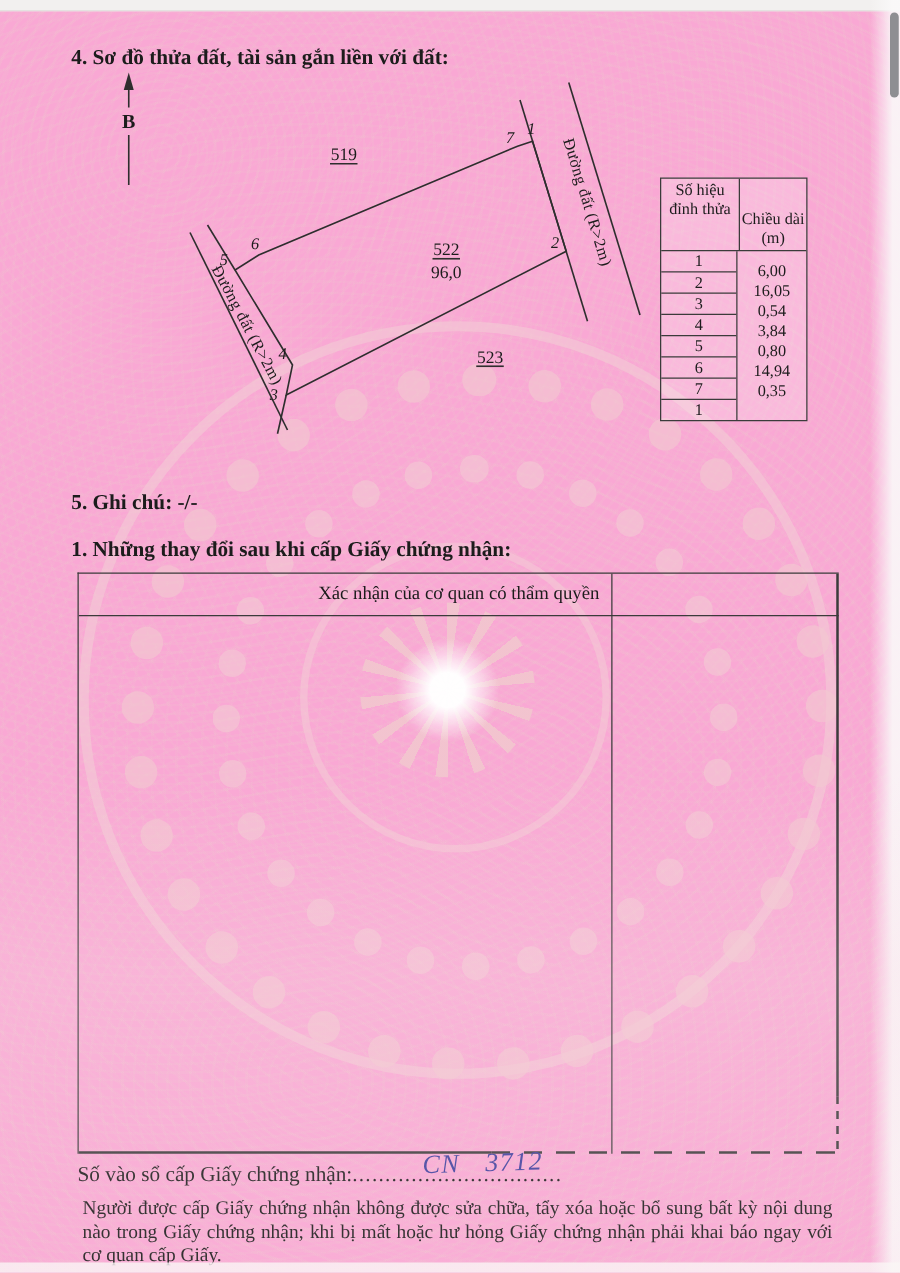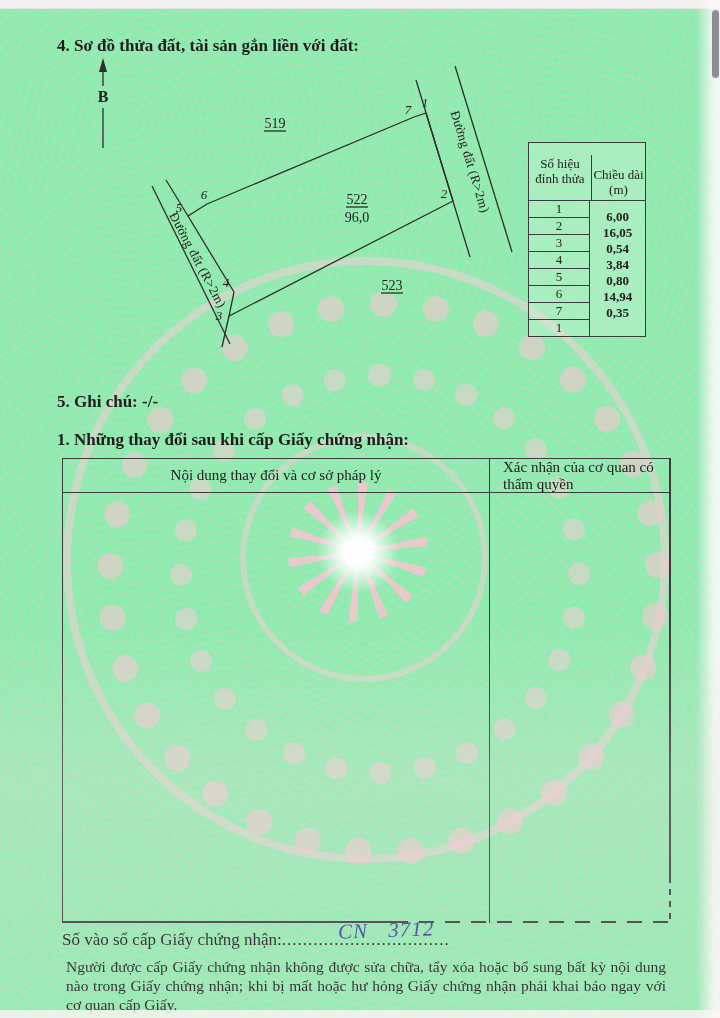--- a/index.html
+++ b/index.html
@@ -1,18 +1,18 @@
 <!DOCTYPE html>
 <html><head>
 <meta charset="utf-8">
 <style>
   html,body{margin:0;padding:0;}
   body{width:720px;height:1018px;overflow:hidden;background:#efeeec;
        font-family:"Liberation Serif","DejaVu Serif",serif;color:#1c1c1c;}
-  .page{position:absolute;inset:0;background:#86efac;}
+  .page{position:absolute;inset:0;background:#f9a8d4;}
   
   .page::before{content:"";position:absolute;inset:0;pointer-events:none;background:
     repeating-radial-gradient(circle at 18% 12%, rgba(238,198,206,0.16) 0 2px, rgba(255,255,255,0) 2px 7px),
     repeating-radial-gradient(circle at 78% 26%, rgba(238,198,206,0.14) 0 2px, rgba(255,255,255,0) 2px 8px),
     repeating-radial-gradient(circle at 35% 85%, rgba(238,198,206,0.16) 0 2px, rgba(255,255,255,0) 2px 9px),
     repeating-radial-gradient(circle at 60% 60%, rgba(238,198,206,0.12) 0 2px, rgba(255,255,255,0) 2px 10px);}
   .page::after{content:"";position:absolute;left:0;right:0;top:620px;bottom:0;pointer-events:none;
     background:linear-gradient(to bottom, rgba(248,222,228,0.0), rgba(248,222,228,0.22) 40%, rgba(248,222,228,0.10));}
   
   .wm{position:absolute;border-radius:50%;pointer-events:none;}
@@ -42,28 +42,28 @@
   .diagram polygon.arrow{fill:#2e2e2e;stroke:none;}
   .diagram text{fill:#1c1c1c;font-family:"Liberation Serif","DejaVu Serif",serif;font-size:14px;}
   .diagram text.vx{font-style:italic;font-size:13px;}
   .diagram text.road{font-size:13px;letter-spacing:0.4px;}
   .diagram text.north{font-weight:bold;font-size:16px;}
 
   
   .elen{position:absolute;left:528px;top:142px;width:116px;border:1.6px solid #3b3b3b;
         font-size:13px;background:rgba(255,255,255,0.2);}
   .elen-head{display:flex;text-align:center;border-bottom:1.4px solid #3b3b3b;}
-  .elen-h1{width:60px;border-right:1.4px solid #3b3b3b;padding:2px 1px;line-height:1.15;margin-top:12px;}
+  .elen-h1{width:60px;border-right:1.4px solid #3b3b3b;padding:2px 1px;line-height:1.15;}
   .elen-h2{flex:1;padding:2px 1px;line-height:1.15;margin-top:23px;}
   .elen-body{display:flex;}
   .elen-col1{width:60px;border-right:1.4px solid #3b3b3b;}
   .elen-v{height:16px;line-height:15px;text-align:center;}
   .elen-v + .elen-v{border-top:1.2px solid #3b3b3b;}
   .elen-col2{flex:1;padding-top:8px;text-align:center;}
-  .elen-len{height:16px;line-height:15px;font-weight:bold;}
+  .elen-len{height:16px;line-height:15px;}
 
   
   .chg{position:absolute;left:62px;top:458px;width:608px;height:464px;
        border-top:1.6px solid #3b3b3b;border-left:1.6px solid #3b3b3b;font-size:15px;}
   .chg-head{display:flex;height:33px;border-bottom:1.4px solid #3b3b3b;}
   .chg-h1{width:426px;display:flex;align-items:center;justify-content:center;}
   .chg-h2{flex:1;display:flex;align-items:center;justify-content:center;
           line-height:1.12;padding:1px 14px;}
   .chg-div{position:absolute;left:426px;top:0;bottom:0;width:1.4px;background:#3b3b3b;}
   .chg-r-solid{position:absolute;right:0;top:0;height:418px;width:1.6px;background:#3b3b3b;}
@@ -160,21 +160,20 @@
 
   <div class="h-sec" id="sec5">
     <span>5. Ghi chú:</span>
     <span class="val">-/-</span>
   </div>
 
   <div class="h-sec" id="sec6">1. Những thay đổi sau khi cấp Giấy chứng nhận:</div>
 
   <div class="chg">
     <div class="chg-head">
-      <div class="chg-h1">Nội dung thay đổi và cơ sở pháp lý</div>
       <div class="chg-h2">Xác nhận của cơ quan có thẩm quyền</div>
     </div>
     <div class="chg-div"></div>
     <div class="chg-r-solid"></div>
     <div class="chg-r-dash"></div>
     <div class="chg-b-solid"></div>
     <div class="chg-b-dash"></div>
   </div>
 
   <div class="registry">

